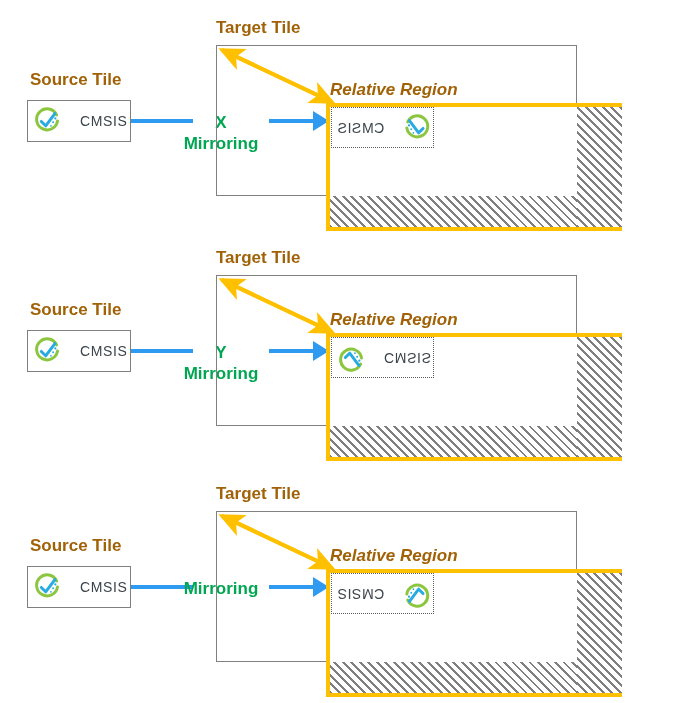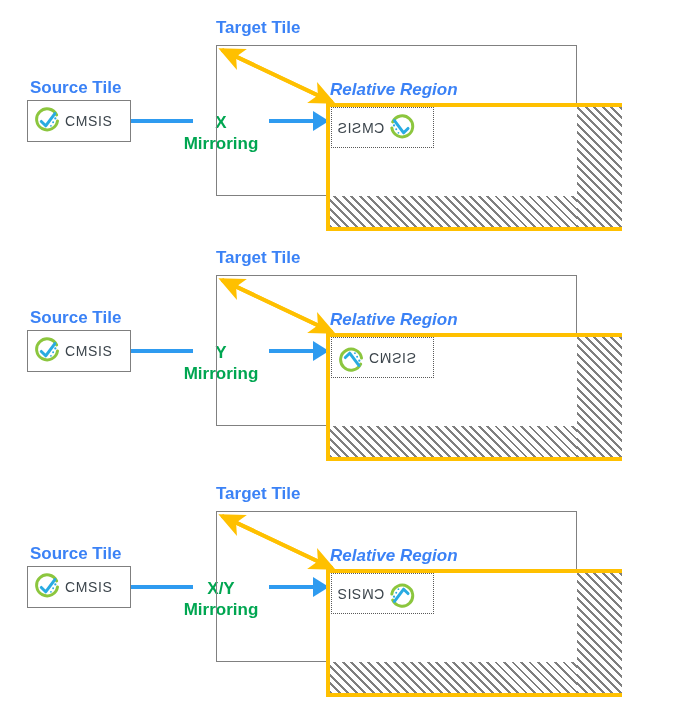--- a/index.html
+++ b/index.html
@@ -16,27 +16,27 @@
   }
   .row {
     position: absolute;
     left: 0;
     width: 690px;
     height: 235px;
   }
   
   .label {
     position: absolute;
-    color: #3b82f6;
+    color: #a16207;
     font-size: 17px;
     font-weight: 600;
     white-space: nowrap;
     line-height: 19px;
   }
-  .label-source   { left: 30px;  top: 78px; }
+  .label-source   { left: 30px;  top: 70px; }
   .label-target   { left: 216px; top: 18px; }
   .label-relative { left: 330px; top: 80px; font-style: italic; }
   .label-op {
     position: absolute;
     color: #00a651;
     font-size: 17px;
     font-weight: 600;
     text-align: center;
     width: 110px;
     left: 166px;
@@ -55,21 +55,21 @@
     border: 1px solid #7f7f7f;
     background: #ffffff;
     box-sizing: border-box;
     display: flex;
     align-items: center;
     padding-left: 5px;
   }
   .logo-wrap {
     display: flex;
     align-items: center;
-    gap: 4px;
+    gap: 19px;
     text-align: right;
   }
   .logo-mark { width: 28px; height: 28px; display: block; }
   .logo-text {
     font-family: "Liberation Sans", sans-serif;
     font-size: 14px;
     letter-spacing: 0.6px;
     color: #3b444b;
     white-space: nowrap;
   }
@@ -308,21 +308,20 @@
         <circle cx="23" cy="17.5" r="1.1" fill="#29abe2"></circle>
         <circle cx="20.5" cy="21.5" r="1" fill="#29abe2"></circle>
       </svg>
       <span class="logo-text">CMSIS</span>
     </div>
   </div>
 
   <div class="blue-line blue-seg-1"></div>
 
   <div class="label-op">
-    <span class="op-line">X/Y</span>
     <span class="op-line">Mirroring</span>
   </div>
 
   <div class="blue-line blue-seg-2"></div>
   <div class="blue-head"></div>
 
   <div class="label label-target">Target Tile</div>
   <div class="target-tile"></div>
 
   <svg class="orange-arrow">

